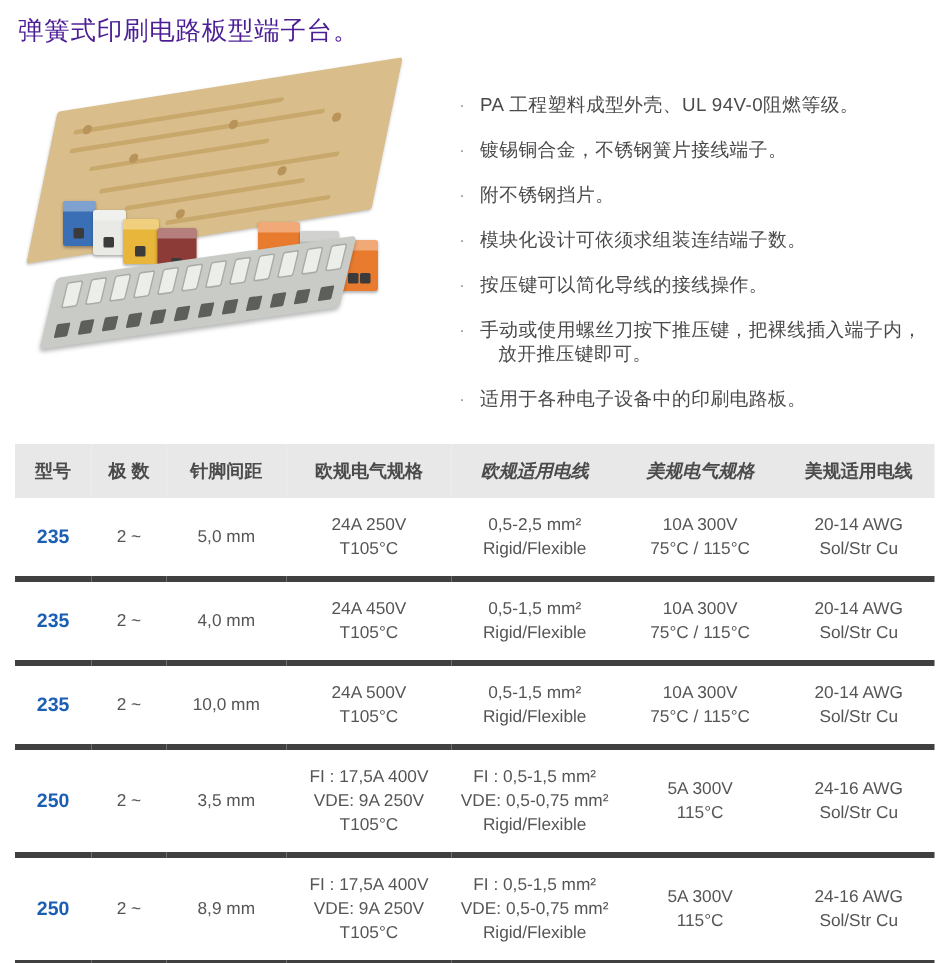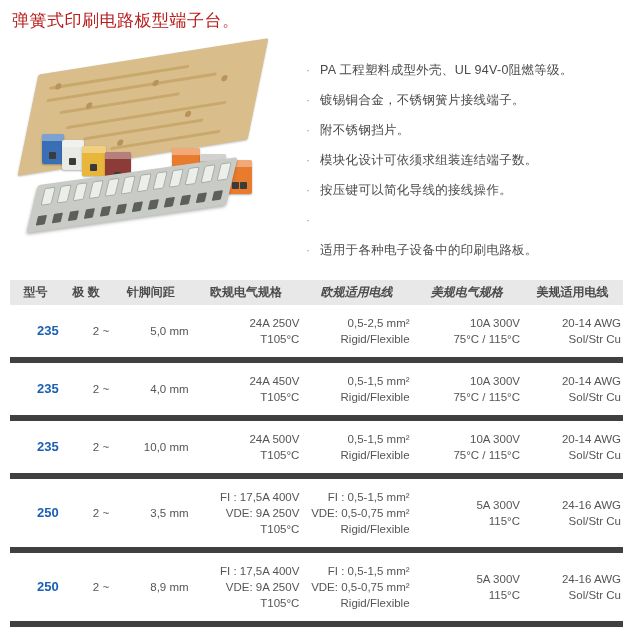--- a/index.html
+++ b/index.html
@@ -14,21 +14,21 @@
     color: #333333;
     overflow: hidden;
   }
   .page {
     position: relative;
     width: 633px;
     height: 642px;
   }
   .page-title {
     font-size: 17px;
-    color: #b91c1c;
+    color: #4c1d95;
     padding: 8px 12px 0 12px;
     letter-spacing: 0.5px;
     line-height: 26px;
   }
   .top-section {
     display: flex;
     align-items: flex-start;
     padding: 18px 10px 0 10px;
     box-sizing: border-box;
   }
@@ -70,36 +70,36 @@
     width: 613px;
     margin: 8px auto 0 auto;
     border-collapse: collapse;
     font-size: 11.5px;
   }
   .spec-table thead th {
     background: #e8e8e8;
     color: #4b4b4b;
     font-weight: bold;
     font-size: 12px;
-    height: 25px;
+    height: 36px;
     text-align: center;
     border: none;
     padding: 0 2px;
   }
   .spec-table thead th.col-model { width: 48px; }
   .spec-table thead th.col-poles { width: 48px; }
   .spec-table thead th.col-pitch { width: 78px; text-align: center; }
   .spec-table thead th.col-euelec { width: 110px; }
   .spec-table thead th.col-euwire { width: 108px; font-style: italic; }
   .spec-table thead th.col-uselec { width: 110px; font-style: italic; }
   .spec-table thead th.col-uswire { width: 100px; }
 
   .spec-table tbody td {
-    border-bottom: 6px solid #404040;
-    text-align: right;
+    border-bottom: 4px solid #404040;
+    text-align: center;
     color: #555555;
     font-size: 11.5px;
     line-height: 16px;
     padding: 10px 2px;
     vertical-align: middle;
   }
   .spec-table tbody td.model {
     color: #1a5fb4;
     font-weight: bold;
     font-size: 13px;
@@ -289,20 +289,22 @@
         <span class="feature-dot">·</span>
         <span class="feature-text">模块化设计可依须求组装连结端子数。</span>
       </div>
       <div class="feature-row">
         <span class="feature-dot">·</span>
         <span class="feature-text">按压键可以简化导线的接线操作。</span>
       </div>
       <div class="feature-row">
         <span class="feature-dot">·</span>
         <span class="feature-text">
+          <span>手动或使用螺丝刀按下推压键，把裸线插入端子内，</span>
+          <span class="second-line">放开推压键即可。</span>
         </span>
       </div>
       <div class="feature-row">
         <span class="feature-dot">·</span>
         <span class="feature-text">适用于各种电子设备中的印刷电路板。</span>
       </div>
     </div>
 
   </div>
 

